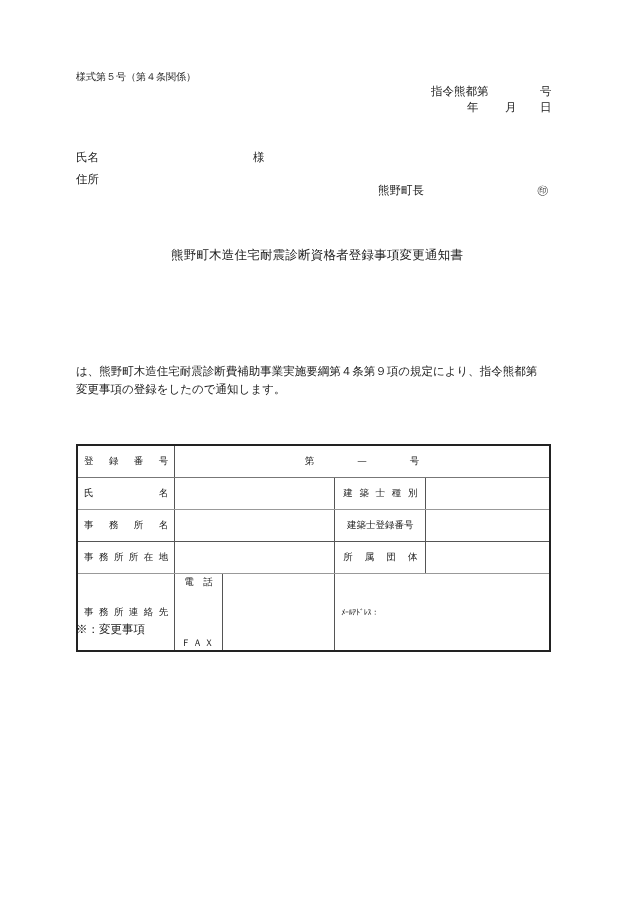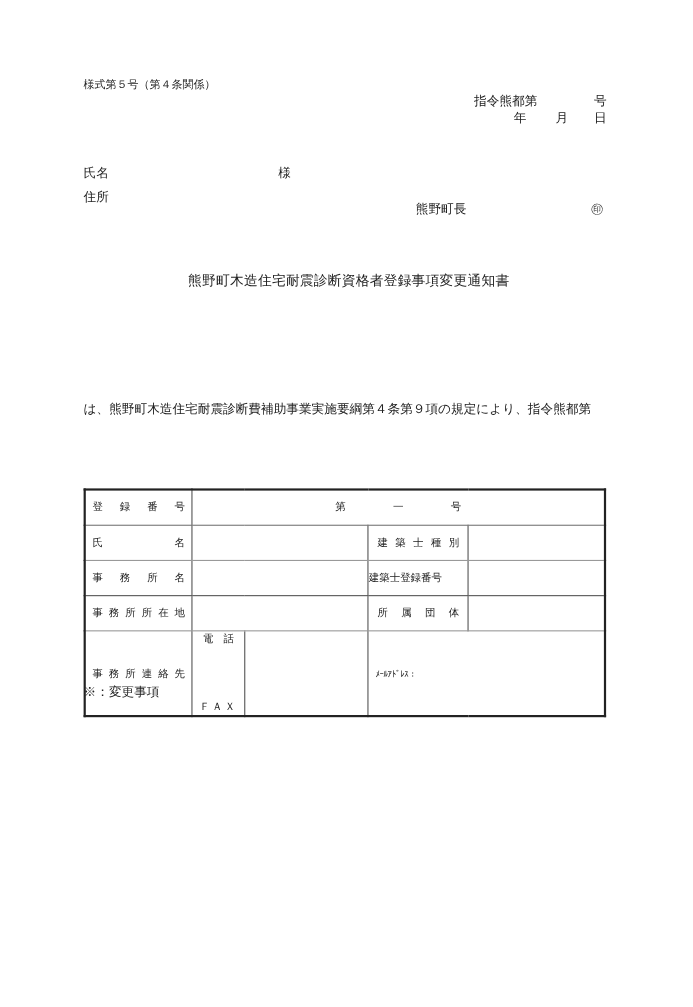--- a/index.html
+++ b/index.html
@@ -103,20 +103,21 @@
 <div class="abs name-label">氏名</div>
 <div class="abs sama">様</div>
 
 <div class="abs mayor">熊野町長</div>
 <div class="abs seal">㊞</div>
 
 <div class="abs doc-title">熊野町木造住宅耐震診断資格者登録事項変更通知書</div>
 
 <div class="abs body-text">
   <span class="line">は、熊野町木造住宅耐震診断費補助事業実施要綱第４条第９項の規定により、指令熊都第</span>
+  <span class="line">変更事項の登録をしたので通知します。</span>
 </div>
 
 <table class="reg-table">
   <tbody>
       <tr class="r1">
     <td class="lbl">
       <div class="spread">
         <span>登</span>
         <span>録</span>
         <span>番</span>
@@ -154,21 +155,21 @@
     <td class="lbl">
       <div class="spread">
         <span>事</span>
         <span>務</span>
         <span>所</span>
         <span>名</span>
       </div>
     </td>
     <td colspan="2"></td>
     <td class="lbl2">
-      <div style="text-align:left">建築士登録番号</div>
+      <div style="text-align:center">建築士登録番号</div>
     </td>
     <td></td>
   </tr>
   <tr class="r4">
     <td class="lbl">
       <div class="spread">
         <span>事</span>
         <span>務</span>
         <span>所</span>
         <span>所</span>

